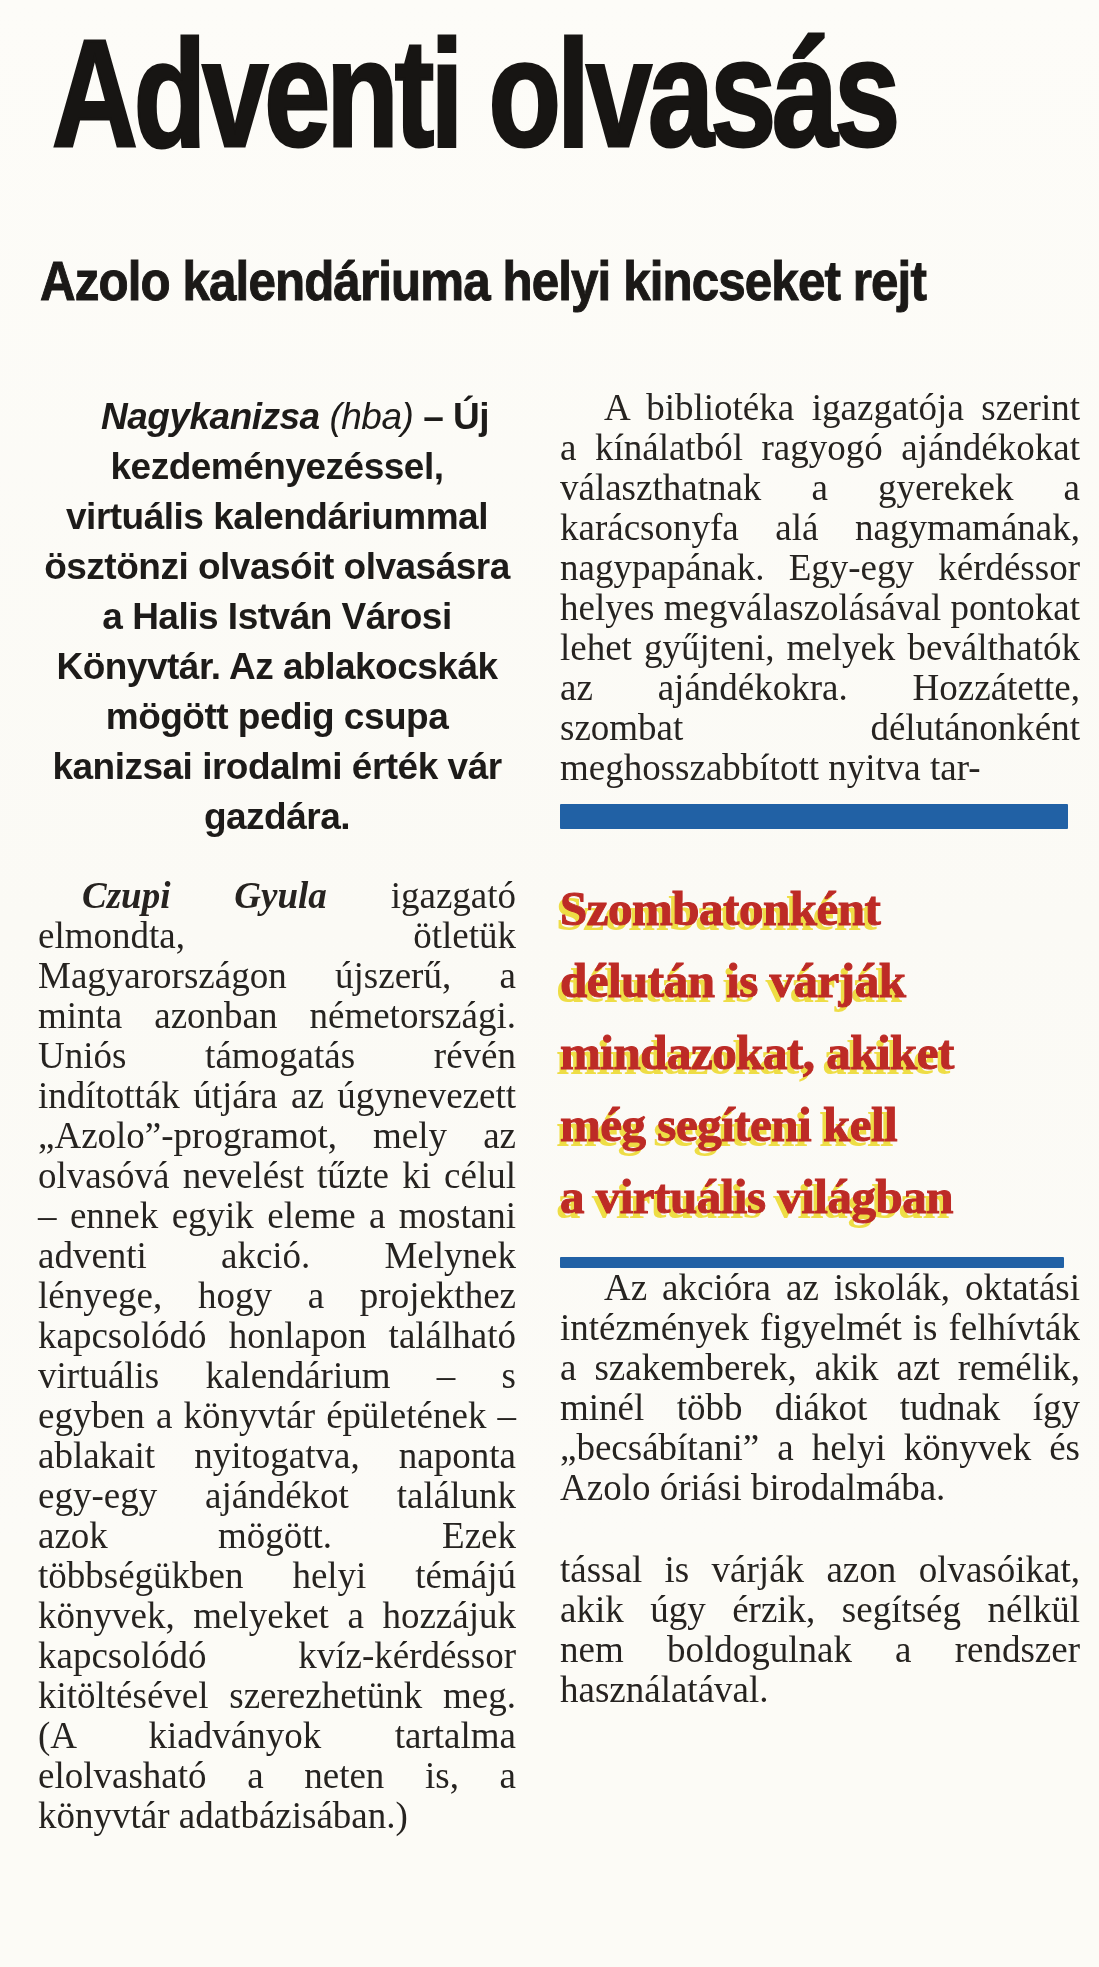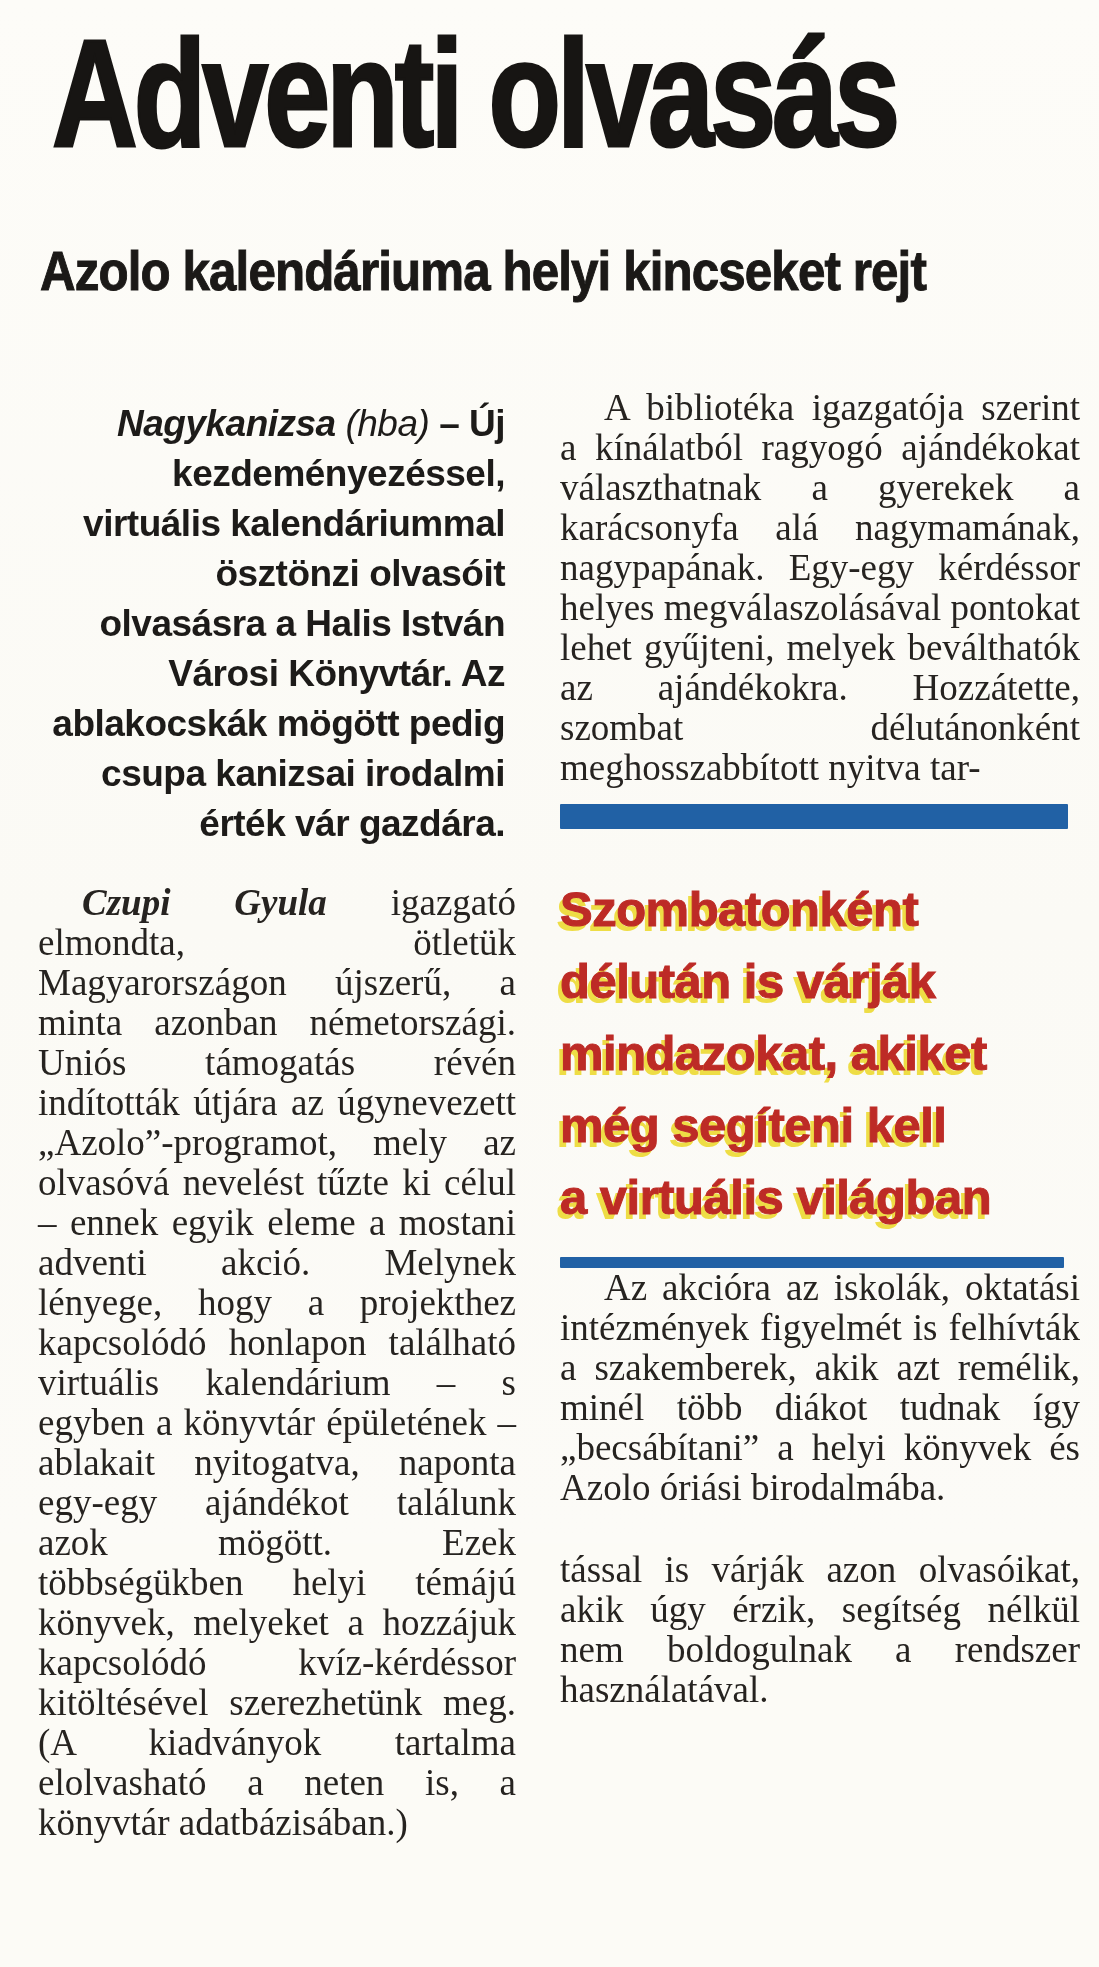--- a/index.html
+++ b/index.html
@@ -20,60 +20,60 @@
     font-weight:bold;font-size:152px;line-height:1.05;
     color:#171513;white-space:nowrap;
   }
   .headline .squeeze{
     display:inline-block;transform:scaleX(0.78);transform-origin:0 0;
     letter-spacing:-5px;-webkit-text-stroke:3px #171513;
   }
 
   
   .subheadline{
-    position:absolute;top:240px;left:40px;margin:0;
+    position:absolute;top:250px;left:40px;margin:0;
     font-family:"Liberation Sans",sans-serif;
     font-weight:bold;font-size:56px;line-height:1.1;
     color:#1b1917;white-space:nowrap;
   }
   .subheadline .squeeze{
     display:inline-block;transform:scaleX(0.88);transform-origin:0 0;
     letter-spacing:-1px;-webkit-text-stroke:1px #1b1917;
   }
 
   
   .col{position:absolute;top:388px;text-align:justify;}
   .col-left{left:38px;width:478px;}
   .col-right{left:560px;width:520px;}
 
   
   .lead{
-    margin:11px;text-indent:36px;
+    margin:4px;text-indent:36px;
     font-family:"Liberation Sans",sans-serif;font-weight:bold;
     font-size:37px;line-height:50px;color:#1d1b19;
-    letter-spacing:-0.5px;text-align:right;
+    letter-spacing:-0.5px;text-align:center;
   }
   .dateline{font-style:italic;}
   .byline{font-weight:normal;font-style:italic;}
 
   
   .body-text{margin:0;font-size:37px;line-height:40px;color:#262320;}
   .indent{text-indent:44px;}
   .col-left .body-text{margin-top:34px;}
   .person{font-style:italic;font-weight:bold;}
 
   
   .rule{background:#2161a5;border-radius:1px;}
   .rule-top{height:25px;margin-top:16px;width:508px;}
   .rule-bottom{height:11px;margin-top:24px;width:504px;}
 
   
   .pull-quote{
     margin:0;margin-top:44px;min-height:360px;
-    font-family:Liberation Sans, sans-serif;font-weight:bold;
+    font-family:Liberation Serif, serif;font-weight:bold;
     font-size:49px;line-height:72px;
     color:#bd2b26;
     text-shadow:-4px 5px 0 #eedd45;
     -webkit-text-stroke:1px #bd2b26;
     white-space:pre-line;text-align:left;letter-spacing:-0.5px;
   }
 </style>
 </head>
 <body>
 

